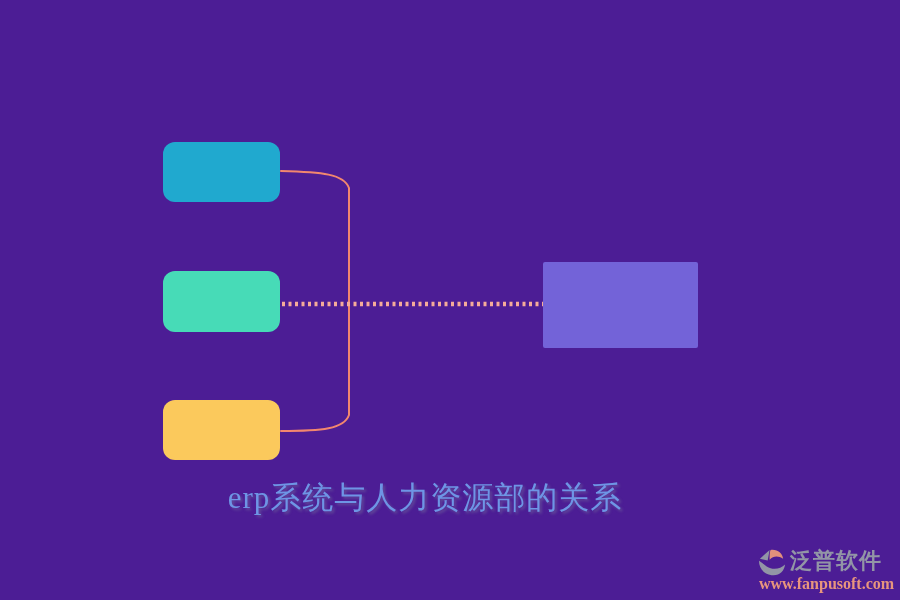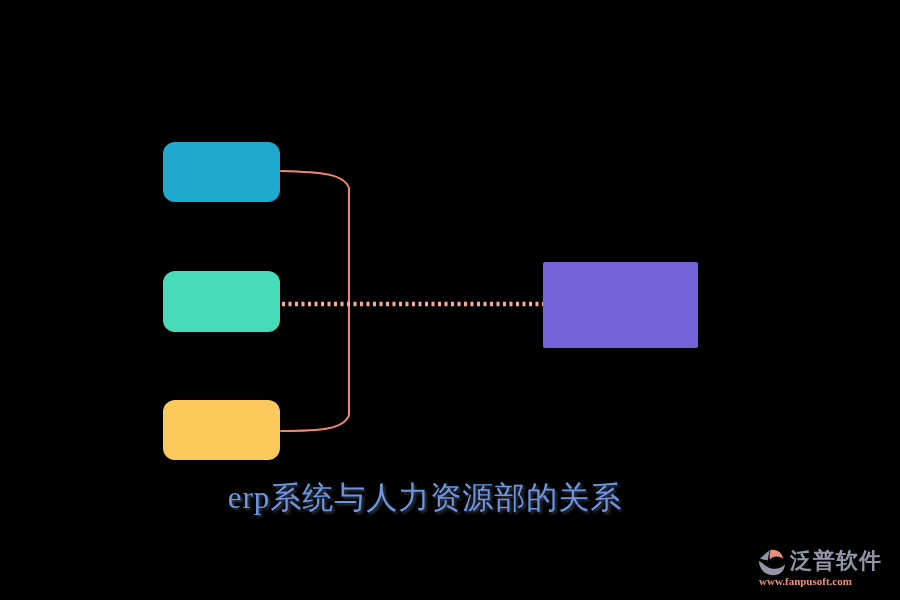--- a/index.html
+++ b/index.html
@@ -1,19 +1,19 @@
 <!DOCTYPE html>
 <html><head>
 <meta charset="utf-8">
 <style>
   html,body{margin:0;padding:0;background:#ffffff;}
   .canvas{
     position:relative;
     width:900px;height:600px;
-    background:#000000;
+    background:#4c1d95;
     overflow:hidden;
     font-family:"Liberation Sans","DejaVu Sans",sans-serif;
   }
   .node{
     position:absolute;
   }
   .node.rounded{border-radius:12px;}
   #node-top   {left:163px;top:142px;width:117px;height:60px;}
   #node-middle{left:163px;top:271px;width:117px;height:61px;}
   #node-bottom{left:163px;top:400px;width:117px;height:60px;}
@@ -45,21 +45,21 @@
     position:absolute;left:33px;top:0;
     font-size:22px;
     font-weight:bold;
     letter-spacing:1px;
     line-height:26px;
     white-space:nowrap;
     font-family:"Liberation Sans","DejaVu Sans",sans-serif;
   }
   .watermark .url{
     position:absolute;left:2px;top:27px;
-    font-size:11px;
+    font-size:16px;
     font-weight:bold;
     white-space:nowrap;
     font-family:"Liberation Serif","DejaVu Serif",serif;
   }
 </style>
 </head>
 <body>
 
 <div class="canvas">
 

